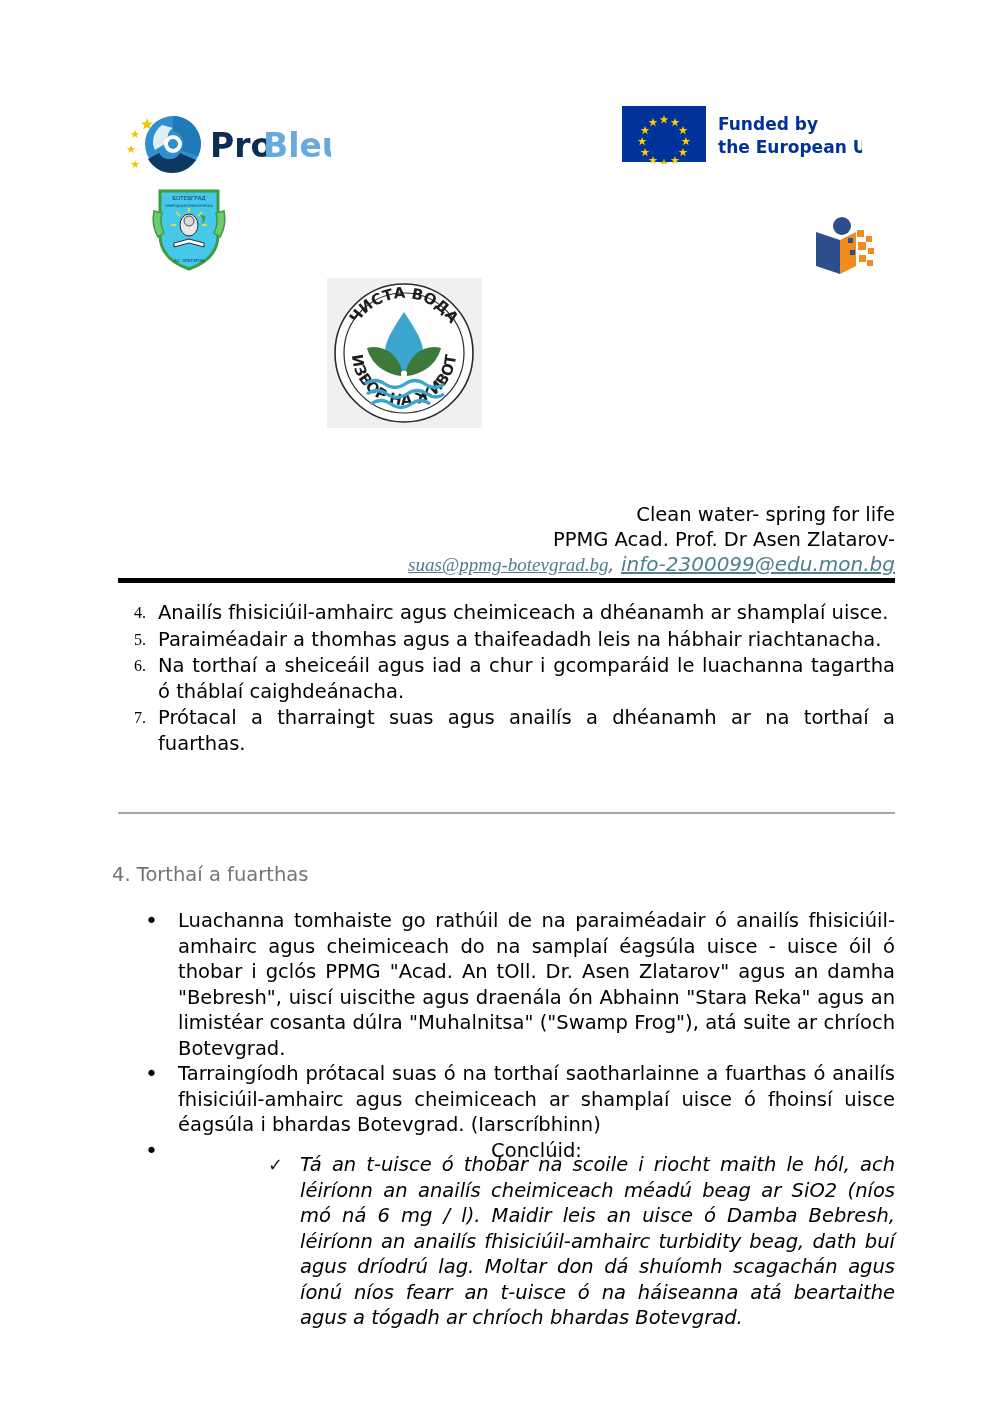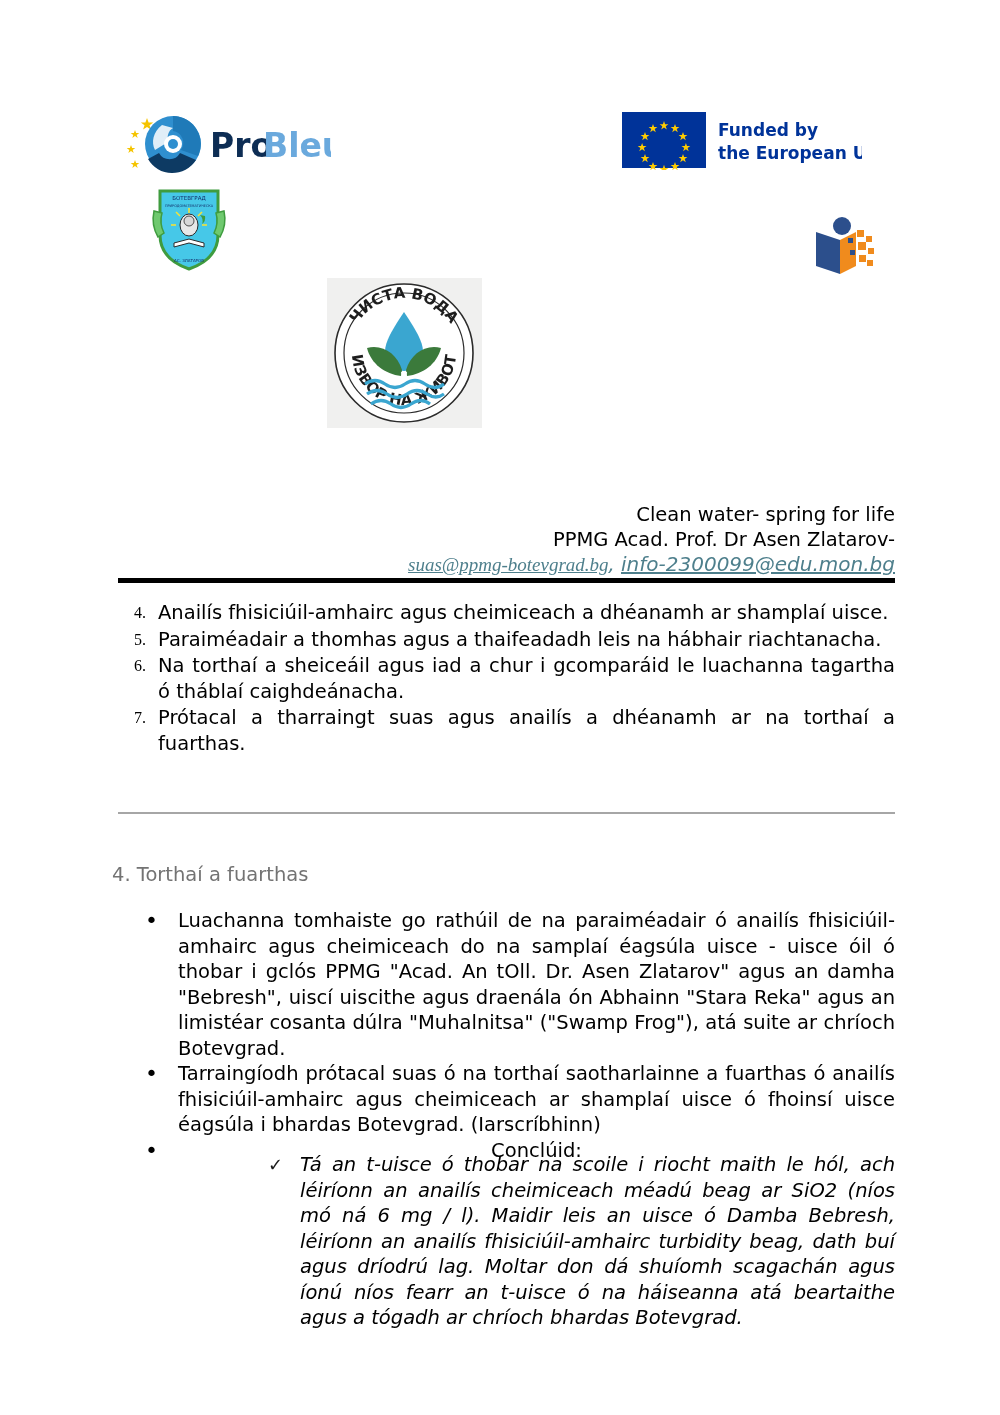--- a/index.html
+++ b/index.html
@@ -31,21 +31,21 @@
     left: 150px;
     top: 185px;
     width: 78px;
     height: 88px;
   }
   .logo-crest svg { display: block; }
 
   .logo-eu {
     position: absolute;
     left: 622px;
-    top: 110px;
+    top: 104px;
     width: 240px;
     height: 60px;
   }
   .logo-eu svg { display: block; }
 
   .logo-edu {
     position: absolute;
     left: 810px;
     top: 212px;
     width: 68px;

